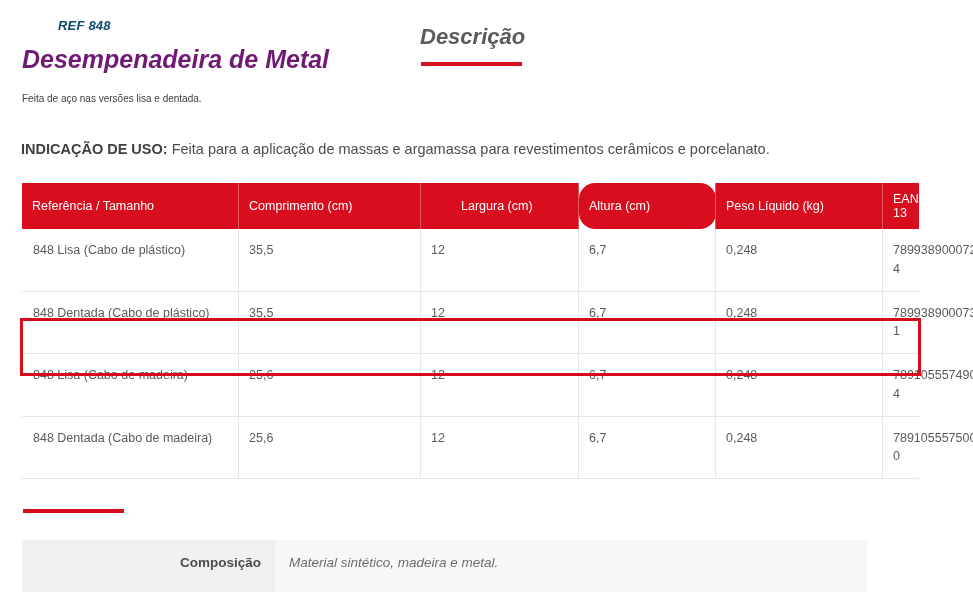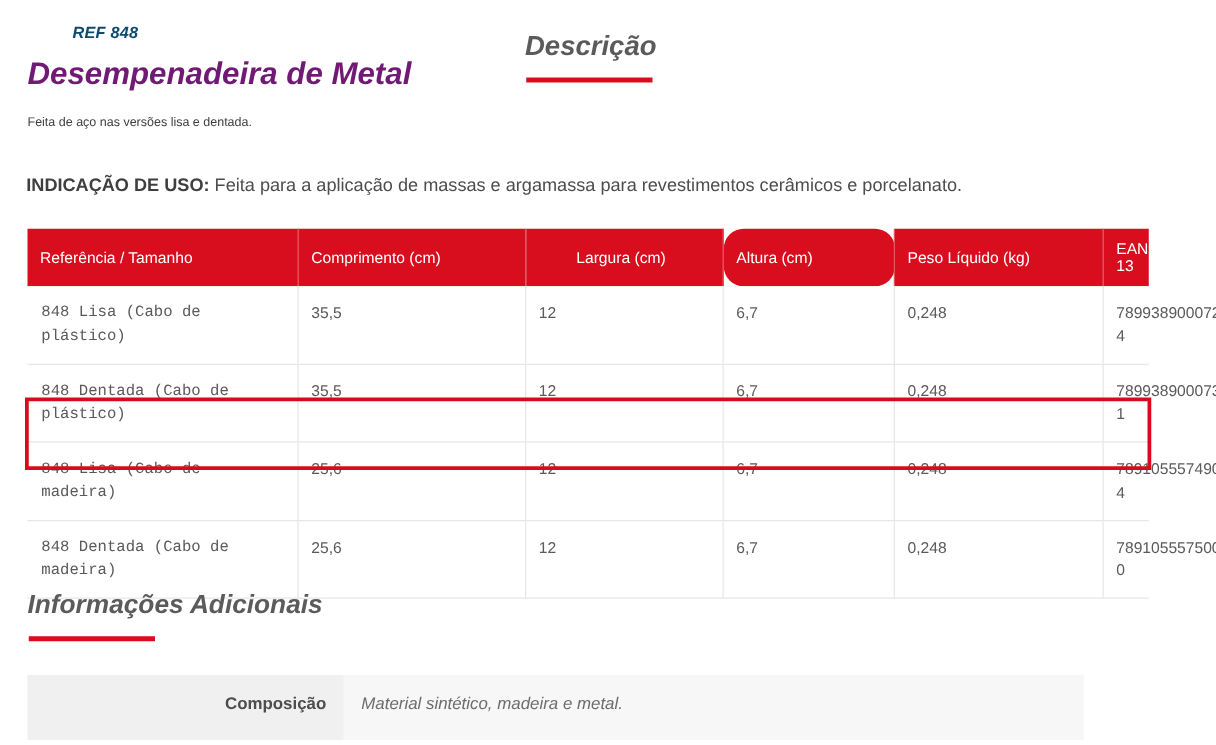--- a/index.html
+++ b/index.html
@@ -111,21 +111,21 @@
     padding: 12px 10px;
     border-right: 1px solid #e7e7e7;
     border-bottom: 1px solid #e7e7e7;
     vertical-align: top;
     background: #ffffff;
     line-height: 1.5;
   }
   table.spec td:last-child { border-right: none; }
   table.spec tbody tr:last-child td { border-bottom: 1px solid #e7e7e7; }
   table.spec tbody tr:first-child td { border-top: none; }
-  table.spec td.first-col { padding-left: 11px; font-family: Liberation Mono, monospace; }
+  table.spec td.first-col { padding-left: 11px; }
 
   
   .hl-box {
     position: absolute;
     left: 20px;
     top: 318px;
     width: 901px;
     height: 58px;
     border: 3px solid #d60b1c;
     box-sizing: border-box;
@@ -240,21 +240,20 @@
           <td>6,7</td>
           <td>0,248</td>
           <td>789105557500-0</td>
         </tr>
       </tbody>
     </table>
   </div>
 
   <div class="hl-box"></div>
 
-  <div class="addinfo-heading">Informações Adicionais</div>
   <div class="addinfo-rule"></div>
 
   <div class="addinfo-table">
     <div class="addinfo-label">Composição</div>
     <div class="addinfo-value">Material sintético, madeira e metal.</div>
   </div>
 
 </div>
 
 </body></html>

